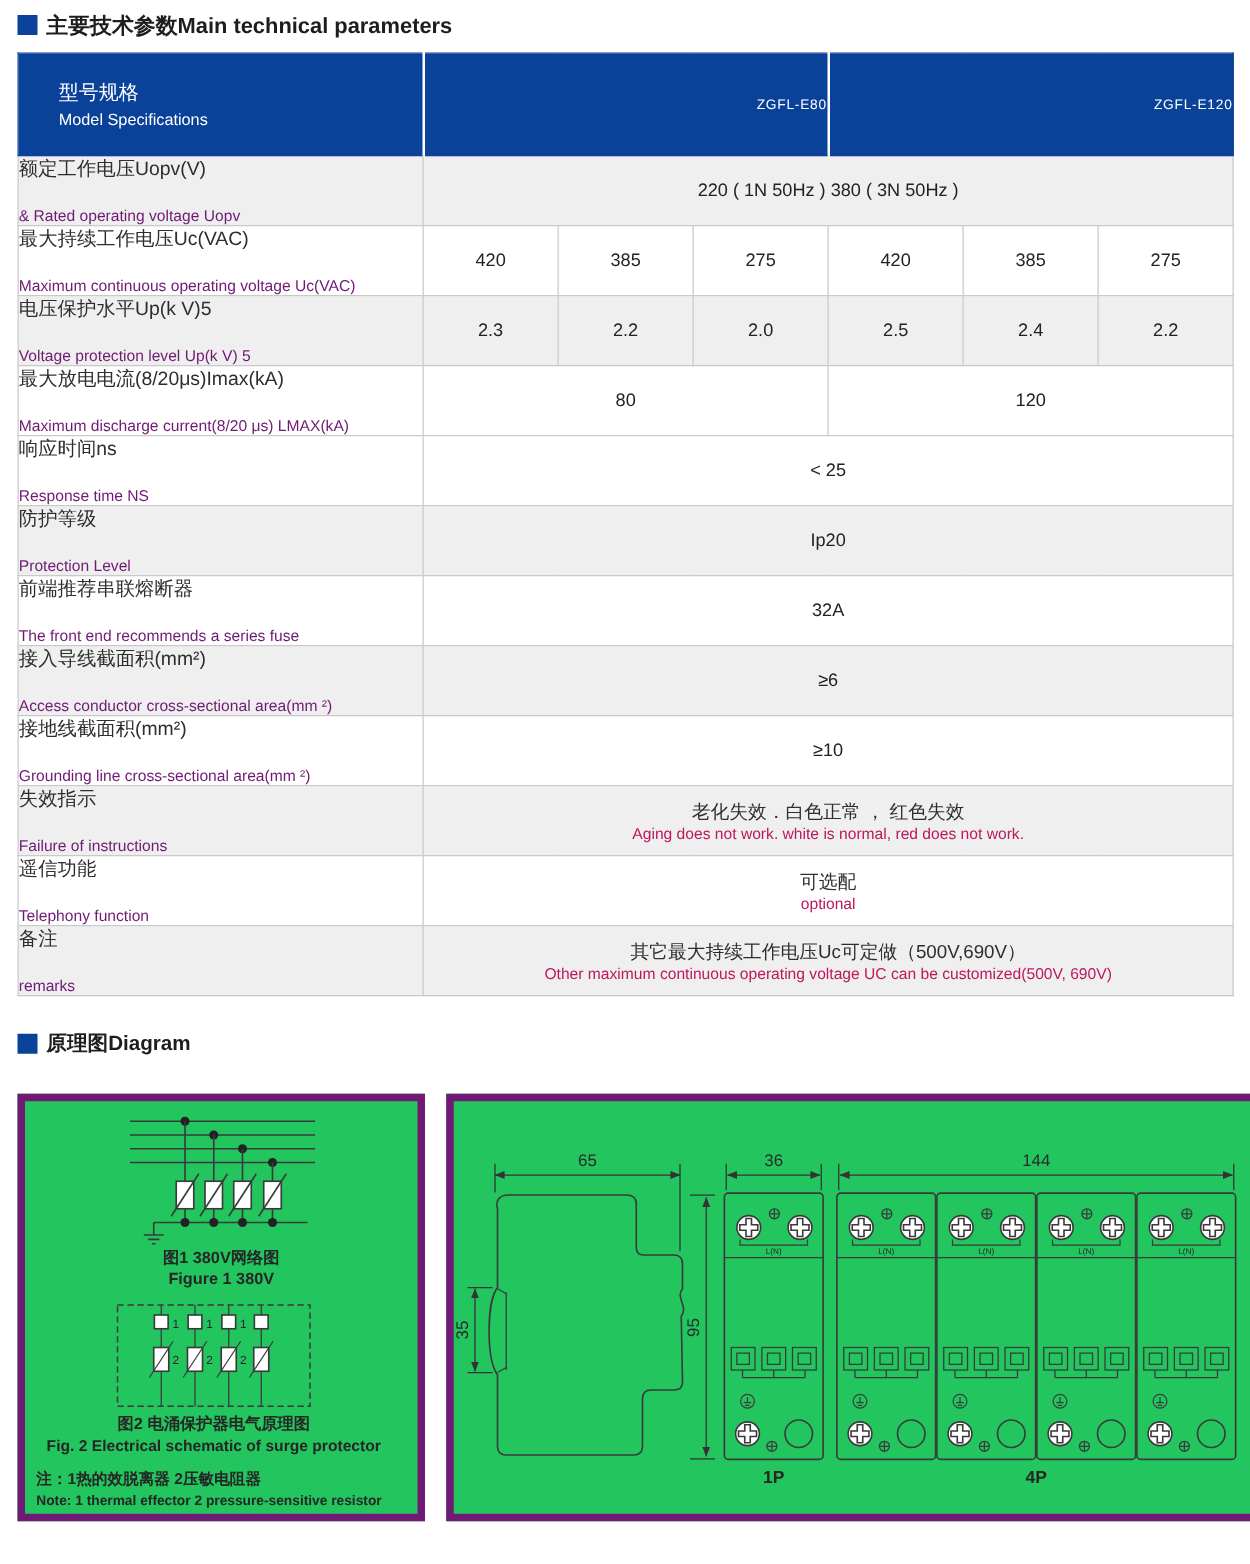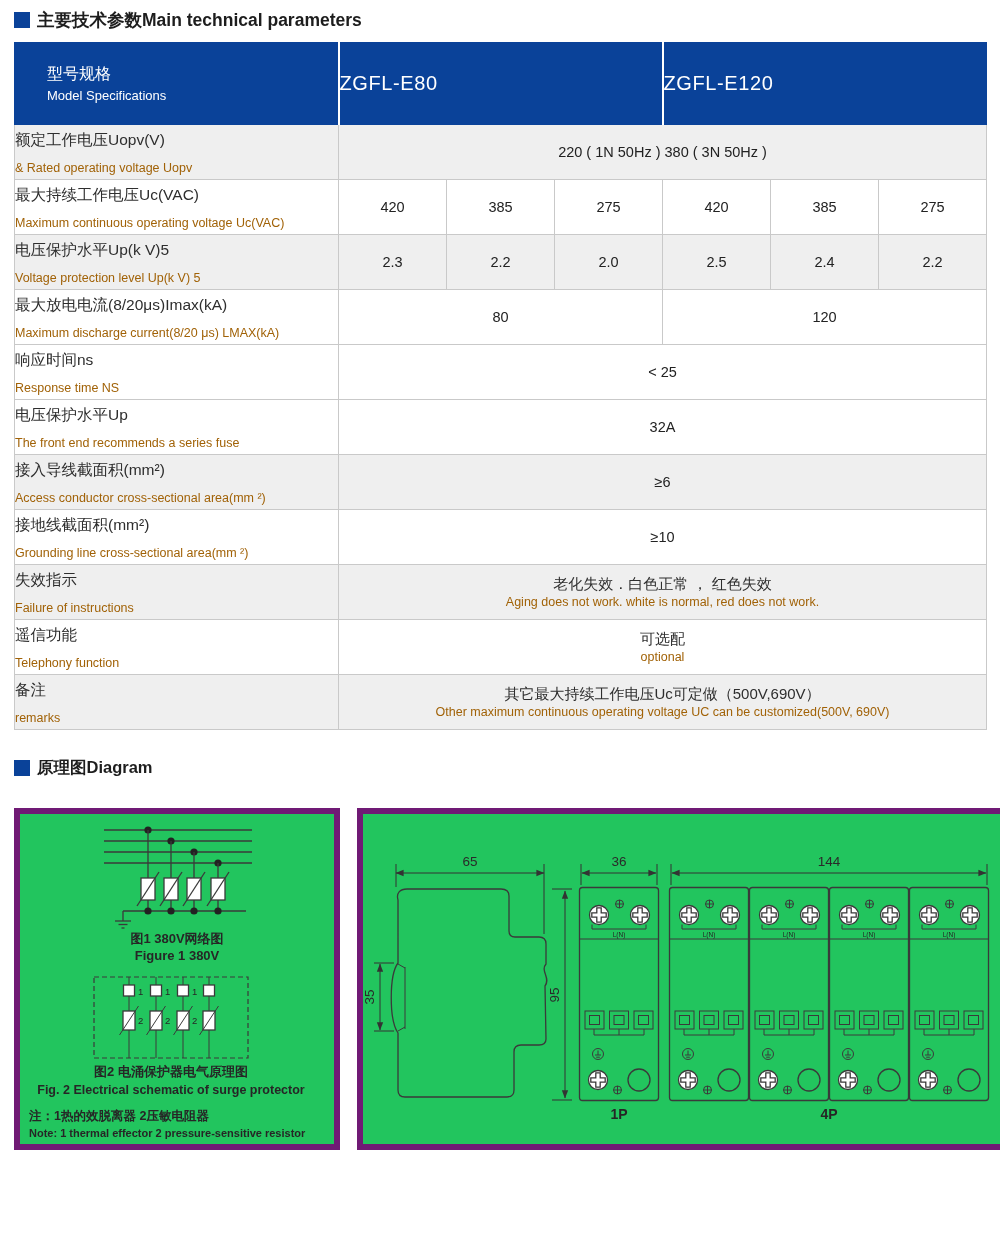--- a/index.html
+++ b/index.html
@@ -17,31 +17,31 @@
   .sub-titles .first{width:366px;}
   .sub-titles .sec-title{font-size:16.5px;}
 
   
   table.spec{border-collapse:collapse;table-layout:fixed;width:972px;margin-left:14px;}
   table.spec col.c0{width:324px;}
   table.spec col.cv{width:108px;}
   table.spec th,table.spec td{border:1px solid #c9c9c9;padding:0;vertical-align:middle;}
   thead th{height:81px;background:#0a4299;border-color:#0a4299 !important;color:#fff;font-weight:400;}
   thead th.hlabel{text-align:left;padding-left:32px;}
-  thead th.hmodel{border-left:2px solid #fff !important;text-align:left;font-size:20px;letter-spacing:.6px;}
+  thead th.hmodel{border-left:2px solid #fff !important;text-align:right;font-size:11px;letter-spacing:.6px;}
   .hlabel .zh{font-size:16px;}
   .hlabel .en{font-size:13px;margin-top:3px;}
   tbody td{height:54px;background:#fff;}
   tr.alt td{background:#efefef;}
   td.rl{text-align:left;padding-left:20px;}
   .rl .zh{font-size:15.5px;color:#2e2e2e;}
-  .rl .en{font-size:12.5px;color:#a16207;margin-top:10px;}
+  .rl .en{font-size:12.5px;color:#701a75;margin-top:20px;}
   td.val{text-align:center;font-size:14.5px;color:#222;margin-left:11px;}
   .val .vzh{font-size:15px;color:#2e2e2e;}
-  .val .ven{font-size:12.5px;color:#a16207;margin-top:1px;}
+  .val .ven{font-size:12.5px;color:#be185d;margin-top:1px;}
 
   
   .boxes{display:flex;gap:17px;margin:29px 0 0 14px;}
   .dbox{border:6px solid #701a75;background:#22c55e;}
   .dbox.left{width:314px;height:330px;}
   .dbox.right{width:637px;height:330px;}
   svg{display:block;}
   svg .s{fill:none;stroke:#3a3a3a;stroke-width:1.3;}
   svg .sw{fill:#fff;stroke:#3a3a3a;stroke-width:1.3;}
   svg .thin{fill:none;stroke:#3a3a3a;stroke-width:1;}
@@ -126,23 +126,30 @@
         <td class="val" colspan="3">80</td>
         <td class="val" colspan="3">120</td>
       </tr>
       <tr>
         <td class="rl">
           <div class="zh">响应时间ns</div>
           <div class="en">Response time NS</div>
         </td>
         <td class="val" colspan="6">&lt; 25</td>
       </tr>
-      <tr>
-        <td class="rl">
-          <div class="zh">电压保护水平Up</div>
+      <tr class="alt">
+        <td class="rl">
+          <div class="zh">防护等级</div>
+          <div class="en">Protection Level</div>
+        </td>
+        <td class="val" colspan="6">Ip20</td>
+      </tr>
+      <tr>
+        <td class="rl">
+          <div class="zh">前端推荐串联熔断器</div>
           <div class="en">The front end recommends a series fuse</div>
         </td>
         <td class="val" colspan="6">32A</td>
       </tr>
       <tr class="alt">
         <td class="rl">
           <div class="zh">接入导线截面积(mm²)</div>
           <div class="en">Access conductor cross-sectional area(mm ²)</div>
         </td>
         <td class="val" colspan="6">≥6</td>

